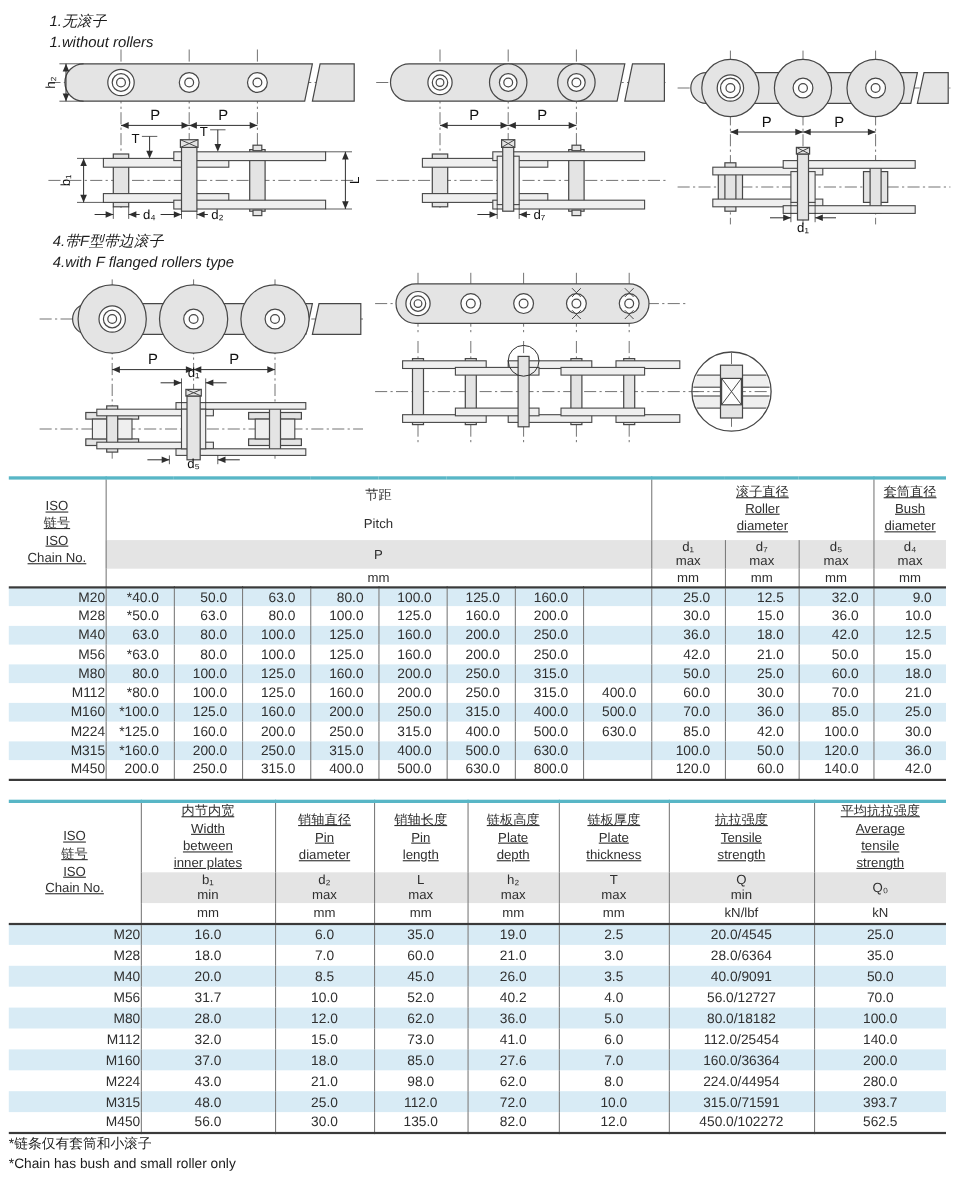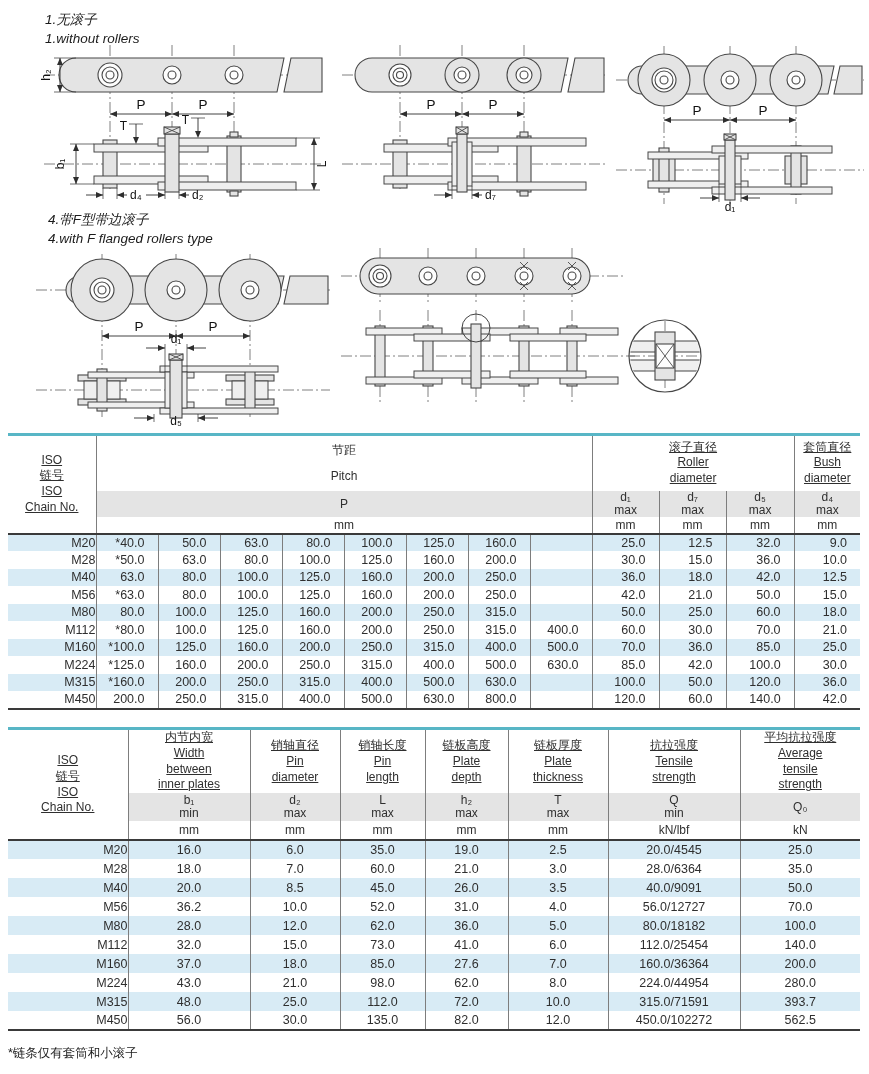--- a/index.html
+++ b/index.html
@@ -35,21 +35,21 @@
   .t1 tbody tr{height:17.5px;}
   .t2 tbody tr{height:19px;}
   .t1 td.cnum{text-align:right;padding-right:13px;}
   .t2 td.cnum{text-align:center;}
   .dtable td.cid{text-align:right;}
   .loose{line-height:26px;}
   .lh13{line-height:1.32;text-decoration:underline;}
   .sub2{line-height:1.08;}
   .unit th{line-height:1;}
   .fnote{position:absolute;font-size:12.5px;line-height:1.4;color:#1b1b1b;}
-  .fnote span{display:block;margin-top:13px;}
+  .fnote span{display:block;}
 </style>
 </head>
 <body>
 
 <div id="page">
 
   <div class="dtitle" style="left:45px;top:10px">
     <span>1.无滚子</span>
     <span>1.without rollers</span>
   </div>
@@ -646,24 +646,24 @@
           <td class="cnum">20.0</td>
           <td class="cnum">8.5</td>
           <td class="cnum">45.0</td>
           <td class="cnum">26.0</td>
           <td class="cnum">3.5</td>
           <td class="cnum">40.0/9091</td>
           <td class="cnum">50.0</td>
         </tr>
         <tr>
           <td class="cid">M56</td>
-          <td class="cnum">36.2</td>
+          <td class="cnum">31.7</td>
           <td class="cnum">10.0</td>
           <td class="cnum">52.0</td>
-          <td class="cnum">31.0</td>
+          <td class="cnum">40.2</td>
           <td class="cnum">4.0</td>
           <td class="cnum">56.0/12727</td>
           <td class="cnum">70.0</td>
         </tr>
         <tr>
           <td class="cid">M80</td>
           <td class="cnum">28.0</td>
           <td class="cnum">12.0</td>
           <td class="cnum">62.0</td>
           <td class="cnum">36.0</td>

